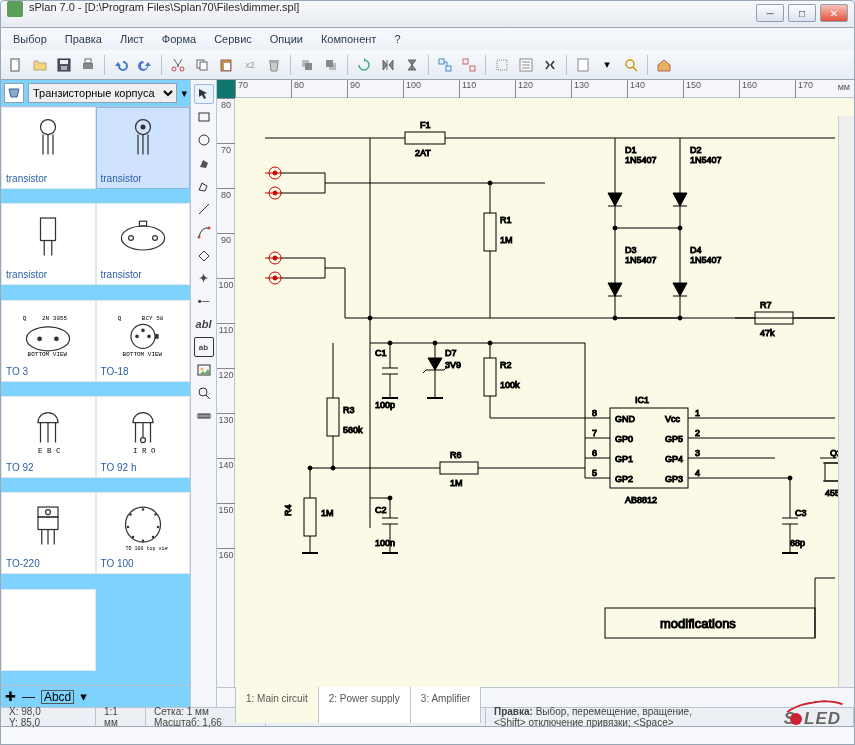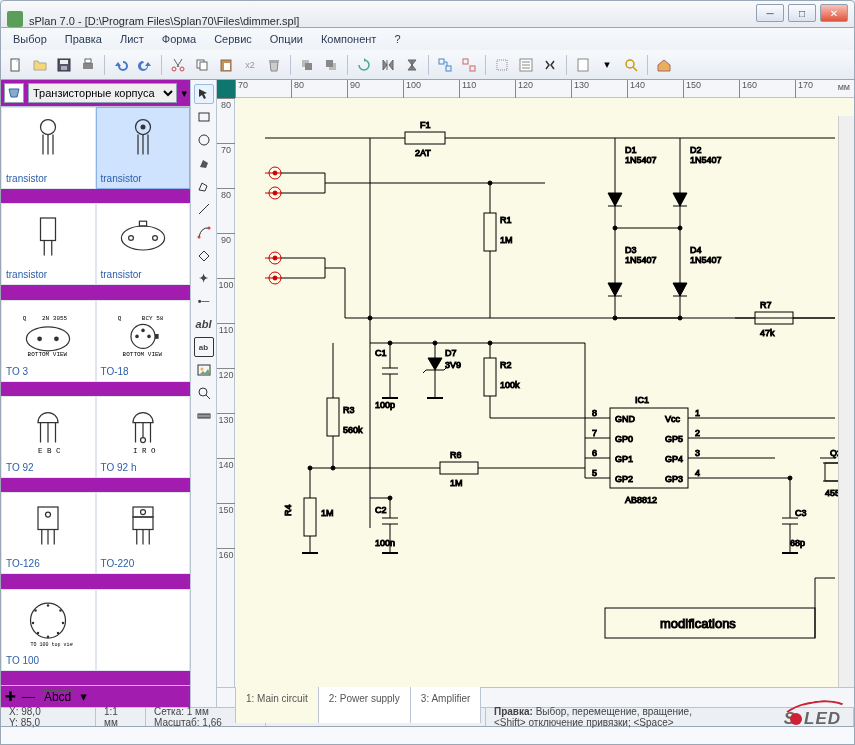--- a/index.html
+++ b/index.html
@@ -1,38 +1,38 @@
 <!DOCTYPE html>
 <html><head>
 <meta charset="utf-8">
 <style>
 * { box-sizing: border-box; margin: 0; padding: 0; }
 body { font-family: Tahoma, Arial, sans-serif; font-size: 11px; background: #eceff3; width: 855px; height: 745px; overflow: hidden; position: relative; }
 
 
-.titlebar { height: 28px; background: linear-gradient(#f8f9fb,#e7ebf1); border: 1px solid #9aa7b7; border-radius: 4px 4px 0 0; display: flex; align-items: flex-end; padding: 0 6px; position: relative; }
+.titlebar { height: 28px; background: linear-gradient(#f8f9fb,#e7ebf1); border: 1px solid #9aa7b7; border-radius: 4px 4px 0 0; display: flex; align-items: flex-start; padding: 0 6px; position: relative; }
 .appicon { width: 16px; height: 16px; background: #5a9e5a; border-radius: 2px; margin-right: 6px; }
 .title { color: #2b2b2b; }
 .winbtns { position: absolute; right: 6px; top: 3px; display: flex; gap: 4px;}
 .winbtn { width: 28px; height: 18px; border: 1px solid #8fa0b4; background: linear-gradient(#fafcfe,#dbe3ef); border-radius:2px; display:flex;align-items:center;justify-content:center; font-size:10px; color:#333;}
 .winbtn.close { background: linear-gradient(#f7c4b9,#e1533b); color:#fff; }
 
 
 .menubar { height: 22px; background: linear-gradient(#f7f9fc,#eef2f7); border-left:1px solid #9aa7b7;border-right:1px solid #9aa7b7; display:flex; align-items:center; padding: 0 4px; gap: 2px; }
 .menuitem { padding: 2px 8px; color: #2b3a55; border-radius:3px; }
 
 
 .toolbar { height: 30px; background: linear-gradient(#f7f9fc,#e7ecf3); border:1px solid #9aa7b7; border-top:none; display:flex; align-items:center; padding:0 4px; gap: 2px;}
 .tbtn { width:22px;height:22px;border:1px solid transparent;border-radius:2px;display:flex;align-items:center;justify-content:center;}
 .tsep{width:1px;height:20px;background:#bac4d2;margin:0 3px;}
 .tbtn svg{width:16px;height:16px;}
 
 
 .workspace{display:flex;height: calc(745px - 28px - 22px - 30px - 20px - 18px);border-left:1px solid #9aa7b7;border-right:1px solid #9aa7b7;}
-.left{width:190px;background:#a21caf;border-right:1px solid #bac4d2;display:flex;flex-direction:column;}
+.left{width:190px;background:#7dd3fc;border-right:1px solid #bac4d2;display:flex;flex-direction:column;}
 .libselect{display:flex;align-items:center;gap:4px;padding:3px;border-bottom:1px solid #bac4d2;}
 .libselect select{flex:1;height:20px;font-size:11px;border:1px solid #8fa0b4;}
 .libicon{width:20px;height:20px;border:1px solid #8fa0b4;display:flex;align-items:center;justify-content:center;background:#fff;}
 
 .libgrid{flex:1;display:grid;grid-template-columns:1fr 1fr;gap:0;overflow:auto;}
 .libcell{height:82px;border:1px solid #e1e6ee;background:#fff;display:flex;flex-direction:column;align-items:flex-start;justify-content:flex-end;padding:4px;}
 .libcell.selected{background:#cfe3ff;border-color:#8ab4e8;}
 .libcell .thumb{flex:1;width:100%;display:flex;align-items:center;justify-content:center;font-family:Liberation Mono, monospace;}
 .libcell .thumb svg{max-width:60px;max-height:50px;}
 .libcell .cap{font-size:10px;color:#2b5ea7;padding-top:2px;}
@@ -342,32 +342,20 @@
             <svg viewBox="0 0 40 40">
               <path d="M12 14a8 8 0 1 1 16 0z" fill="none" stroke="#333"></path>
               <line x1="14" y1="14" x2="14" y2="30" stroke="#333"></line>
               <line x1="20" y1="14" x2="20" y2="26" stroke="#333"></line>
               <circle cx="20" cy="28" r="2" fill="none" stroke="#333"></circle>
               <line x1="26" y1="14" x2="26" y2="30" stroke="#333"></line>
               <text x="12" y="38" font-size="6">I R O</text>
             </svg>
           </div>
           <span class="cap">TO 92 h</span>
-        </div>
-      <div class="libcell">
-          <div class="thumb">
-            <svg viewBox="0 0 40 40">
-              <rect x="12" y="4" width="16" height="18" fill="none" stroke="#333"></rect>
-              <circle cx="20" cy="10" r="2" fill="none" stroke="#333"></circle>
-              <line x1="15" y1="22" x2="15" y2="34" stroke="#333"></line>
-              <line x1="20" y1="22" x2="20" y2="34" stroke="#333"></line>
-              <line x1="25" y1="22" x2="25" y2="34" stroke="#333"></line>
-            </svg>
-          </div>
-          <span class="cap">TO-126</span>
         </div>
       <div class="libcell">
           <div class="thumb">
             <svg viewBox="0 0 40 40">
               <rect x="12" y="4" width="16" height="8" fill="none" stroke="#333"></rect>
               <rect x="12" y="12" width="16" height="10" fill="none" stroke="#333"></rect>
               <circle cx="20" cy="8" r="2" fill="none" stroke="#333"></circle>
               <line x1="15" y1="22" x2="15" y2="34" stroke="#333"></line>
               <line x1="20" y1="22" x2="20" y2="34" stroke="#333"></line>
               <line x1="25" y1="22" x2="25" y2="34" stroke="#333"></line>

